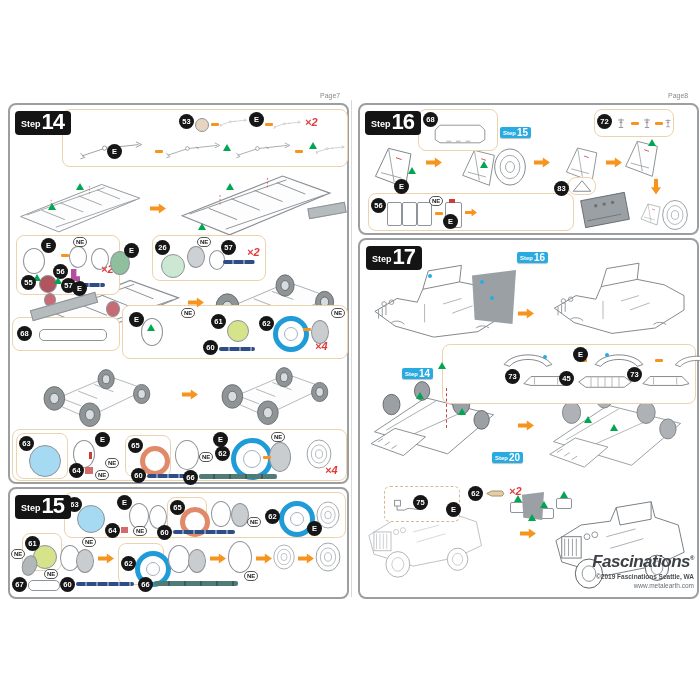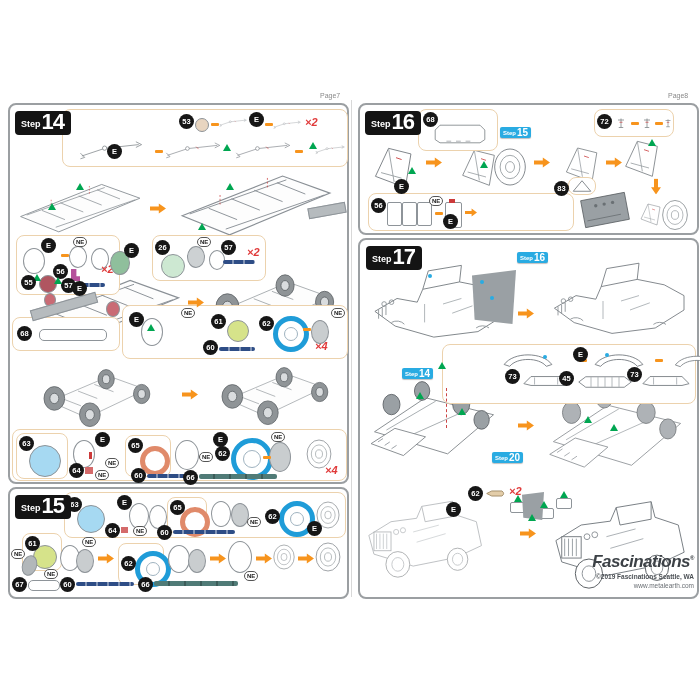--- a/index.html
+++ b/index.html
@@ -531,20 +531,26 @@
       <span class="tp">Step</span>
       <span class="tn">20</span>
     </div>
     <div class="arr" style="left:158px;top:180px;"></div>
     <svg class="svgicon" style="left:180px;top:138px;width:154px;height:100px;opacity:.8;">
         <use href="#s-underside"></use>
       </svg>
     <div class="gtri" style="left:224px;top:176px;"></div>
     <div class="gtri" style="left:250px;top:184px;"></div>
 
+    <div class="dbox" style="left:24px;top:246px;width:74px;height:34px;">
+      <div class="co" style="left:28px;top:8px;">75</div>
+      <svg class="svgicon" style="left:6px;top:10px;width:40px;height:18px;">
+          <use href="#s-wire"></use>
+        </svg>
+    </div>
     <div class="co" style="left:86px;top:262px;">E</div>
     <div class="co" style="left:108px;top:246px;">62</div>
     <svg class="svgicon" style="left:125px;top:249px;width:22px;height:9px;">
         <use href="#s-bullet"></use>
       </svg>
     <div class="mult" style="left:149px;top:245px;">×2</div>
     <div class="opart" style="left:150px;top:262px;width:16px;height:9px;"></div>
     <div class="gtri" style="left:154px;top:255px;"></div>
     <div class="opart" style="left:176px;top:268px;width:16px;height:9px;"></div>
     <div class="gtri" style="left:180px;top:261px;"></div>

